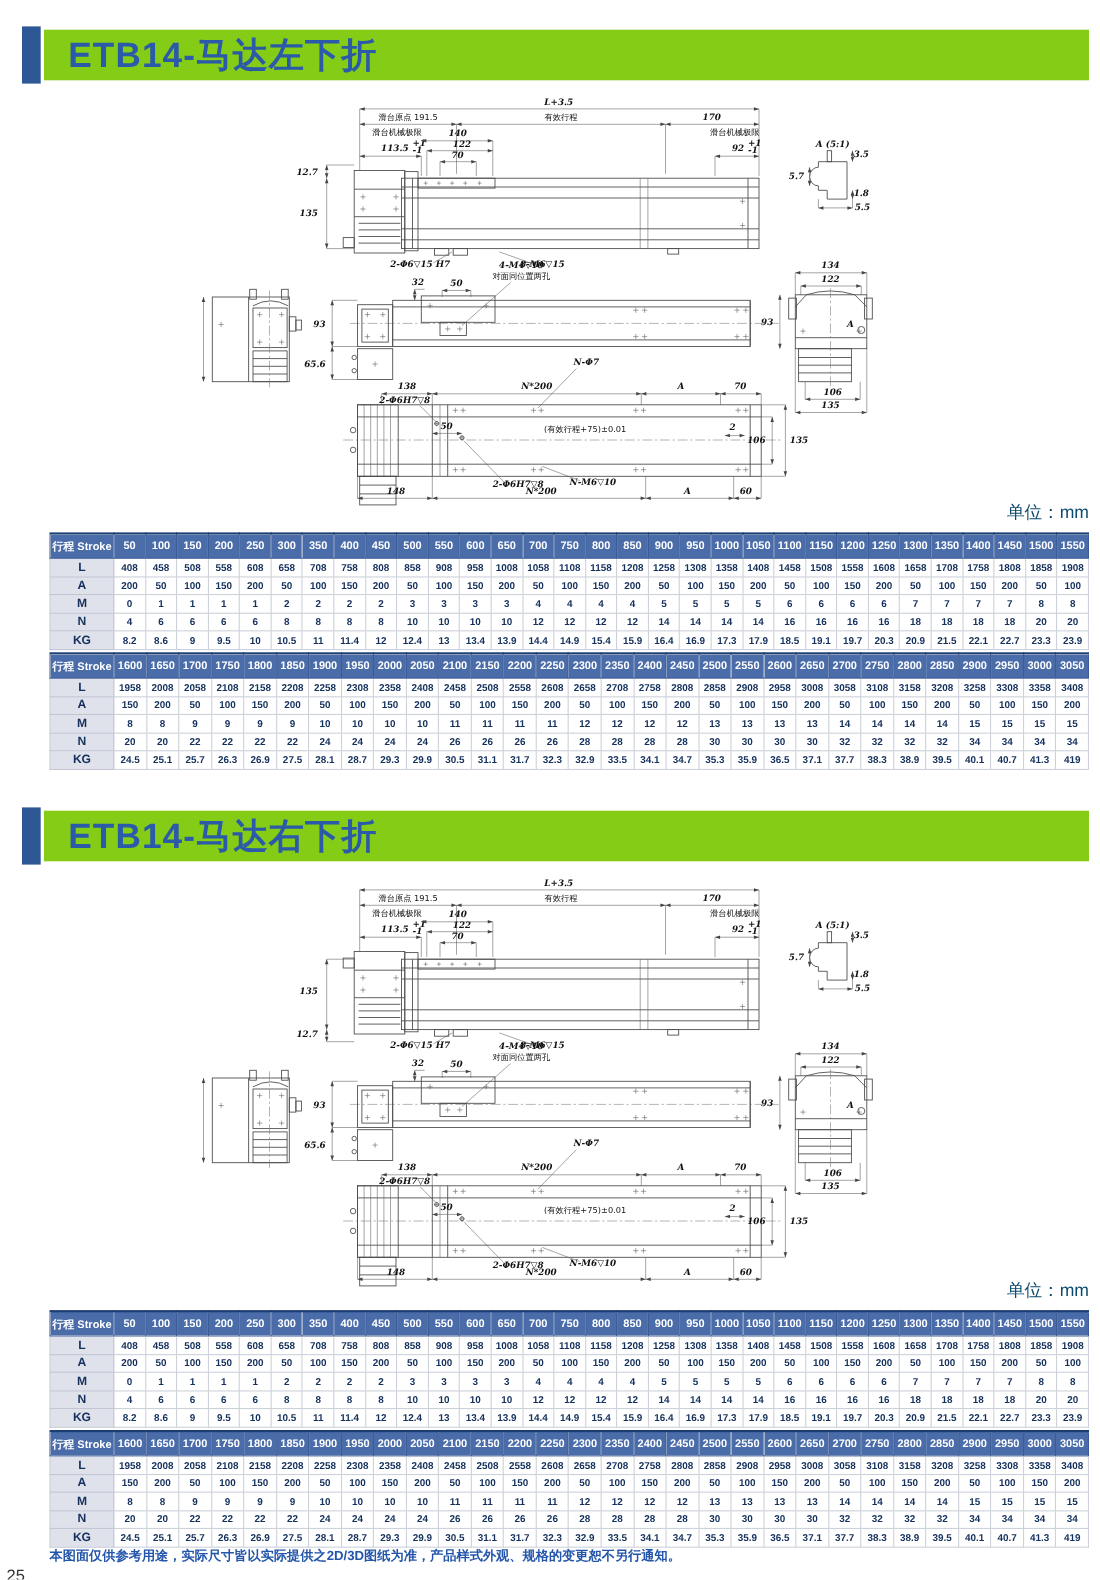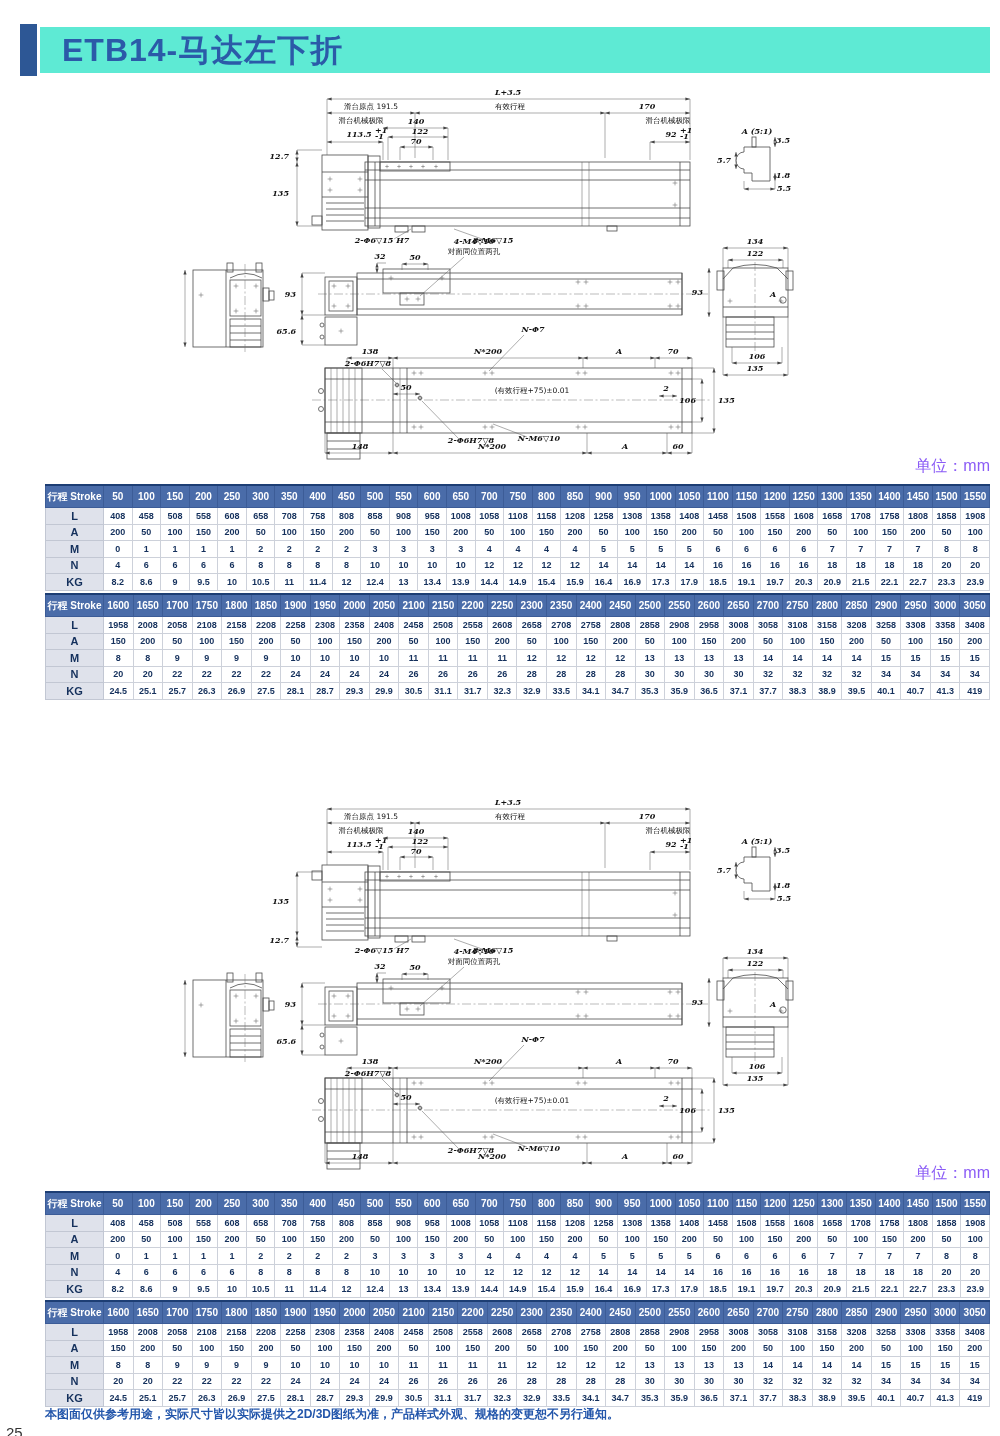--- a/index.html
+++ b/index.html
@@ -1,26 +1,26 @@
 <!DOCTYPE html>
 <html><head>
 <meta charset="utf-8">
 <style>
   html,body{margin:0;padding:0;background:#fff;}
   body{width:1000px;height:1436px;position:relative;overflow:hidden;
        font-family:"Liberation Sans",sans-serif;}
   .page{position:absolute;inset:0;background:#fff;}
   .sec-head{position:absolute;left:20px;width:970px;height:52px;}
   .accent{position:absolute;left:0;top:0;width:17px;height:52px;background:#2d5795;}
-  .head-bg{position:absolute;left:20px;right:0;top:3px;height:46px;background:#5eead4;}
+  .head-bg{position:absolute;left:20px;right:0;top:3px;height:46px;background:#84cc16;}
   .title{margin:0;padding-left:22px;line-height:46px;font-size:32px;font-weight:bold;
          color:#2b5aa8;letter-spacing:1px;font-family:"Liberation Sans",sans-serif;}
   svg.dwg{position:absolute;left:30px;width:950px;height:382px;}
   .unit{position:absolute;left:845px;width:145px;height:20px;text-align:right;
-        font-size:16px;color:#8b5cf6;}
+        font-size:16px;color:#0c4a6e;}
   .twrap{position:absolute;left:45px;width:813px;}
   table.dt{border-collapse:collapse;width:945px;table-layout:fixed;
            border:1px solid #8d99b0;border-top:2px solid #1d3e74;}
   table.dt thead th{background:#4a6ca9;color:#fff;font-size:10px;font-weight:bold;
            height:21px;border:1px solid #3c5c97;padding:0;white-space:nowrap;overflow:hidden;}
   table.dt tbody th{background:#dfe2eb;color:#14305c;font-size:11px;font-weight:bold;
            border:1px solid #c2c7d3;height:15.5px;padding:0;}
   table.dt tbody td{background:#fff;color:#14305c;font-size:9px;font-weight:bold;
            border:1px solid #cdd1da;text-align:center;padding:0;white-space:nowrap;overflow:hidden;}
   .footer{position:absolute;left:45px;top:1406px;width:920px;font-size:12px;
@@ -939,20 +939,26 @@
             <td>39.5</td>
             <td>40.1</td>
             <td>40.7</td>
             <td>41.3</td>
             <td>419</td>
           </tr>
         </tbody>
       </table>
     </div>
 
+  <header class="sec-head" style="top:734px">
+    <div class="accent"></div>
+    <div class="head-bg">
+      <h1 class="title">ETB14-马达右下折</h1>
+    </div>
+  </header>
 
   <svg id="dwg2" class="dwg" style="top:792px" viewBox="0 0 950 382">
       <rect x="335" y="80" width="325" height="64" class="ln"></rect>
       <line x1="335" y1="88" x2="660" y2="88" class="ln"></line>
       <line x1="335" y1="98" x2="660" y2="98" class="ln"></line>
       <line x1="335" y1="126" x2="660" y2="126" class="ln"></line>
       <line x1="335" y1="136" x2="660" y2="136" class="ln"></line>
       <line x1="650" y1="80" x2="650" y2="144" class="ln"></line>
       <line x1="345" y1="80" x2="345" y2="144" class="ln"></line>
       <line x1="552" y1="80" x2="552" y2="144" class="dl"></line>

